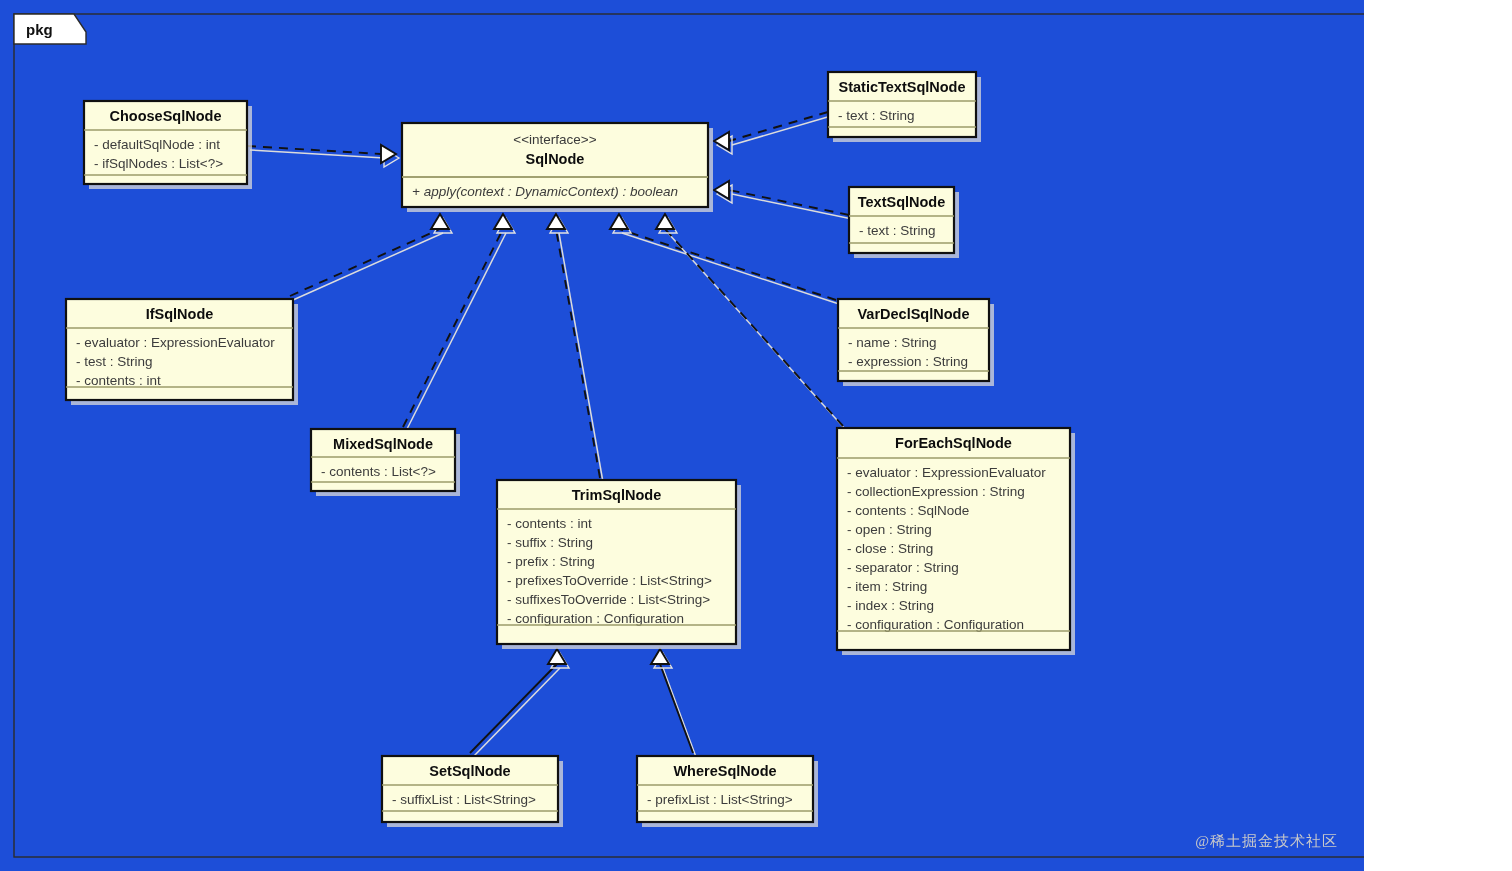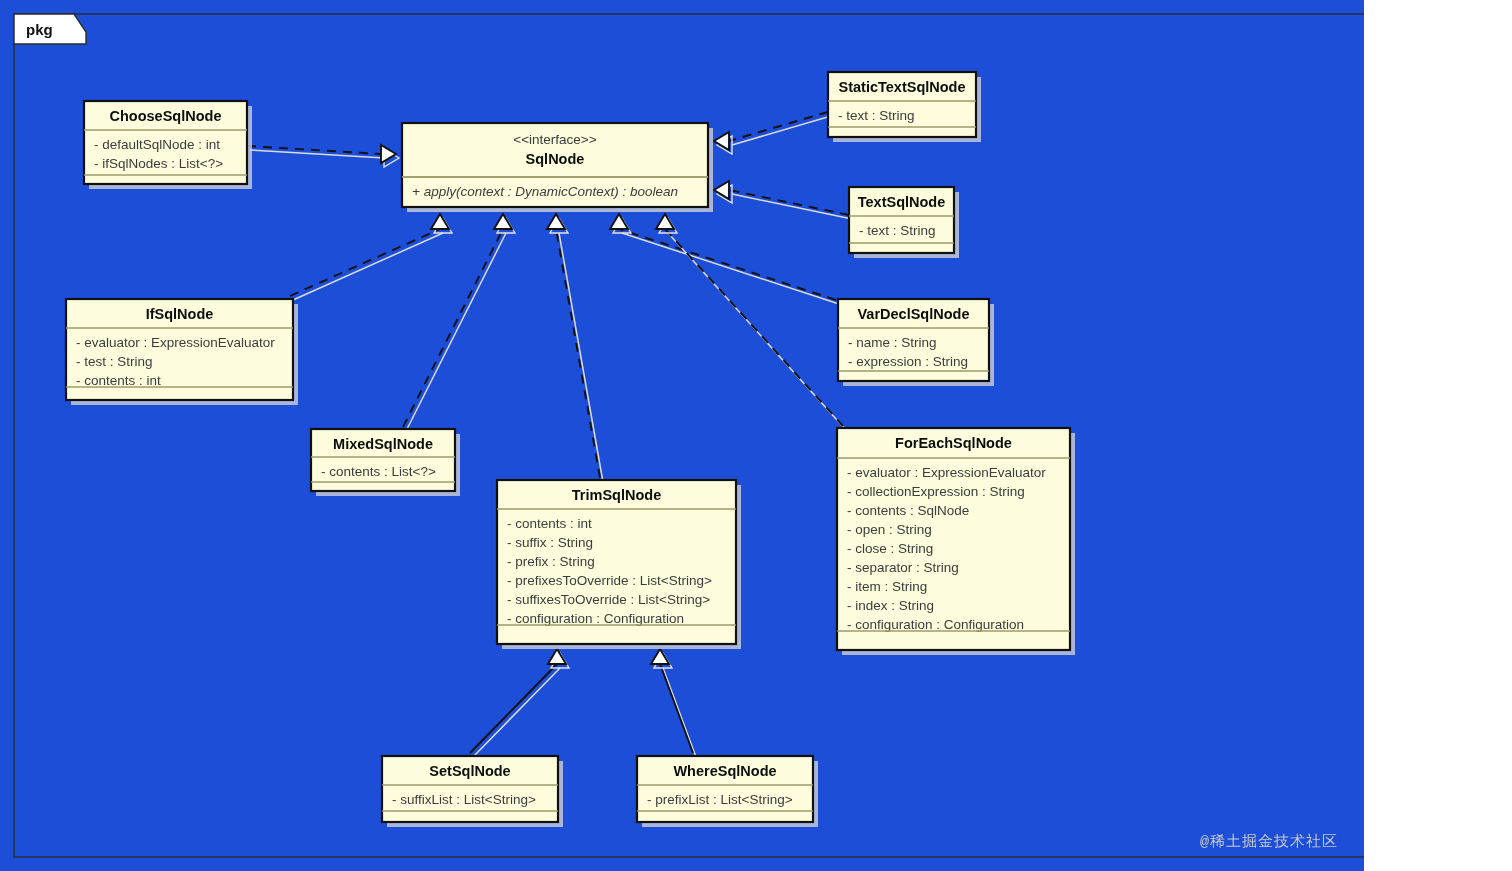--- a/index.html
+++ b/index.html
@@ -97,21 +97,21 @@
   }
   .arrow-ghost {
     fill: none;
     stroke: #e2e2e2;
     stroke-width: 1.4;
   }
   .watermark {
     position: absolute;
     right: 26px;
     bottom: 20px;
-    font-family: Liberation Mono, monospace;
+    font-family: Liberation Serif, serif;
     font-size: 15px;
     color: #c9c9c9;
     letter-spacing: 1px;
     white-space: nowrap;
     text-align: right;
   }
 </style>
 </head>
 <body>
 

